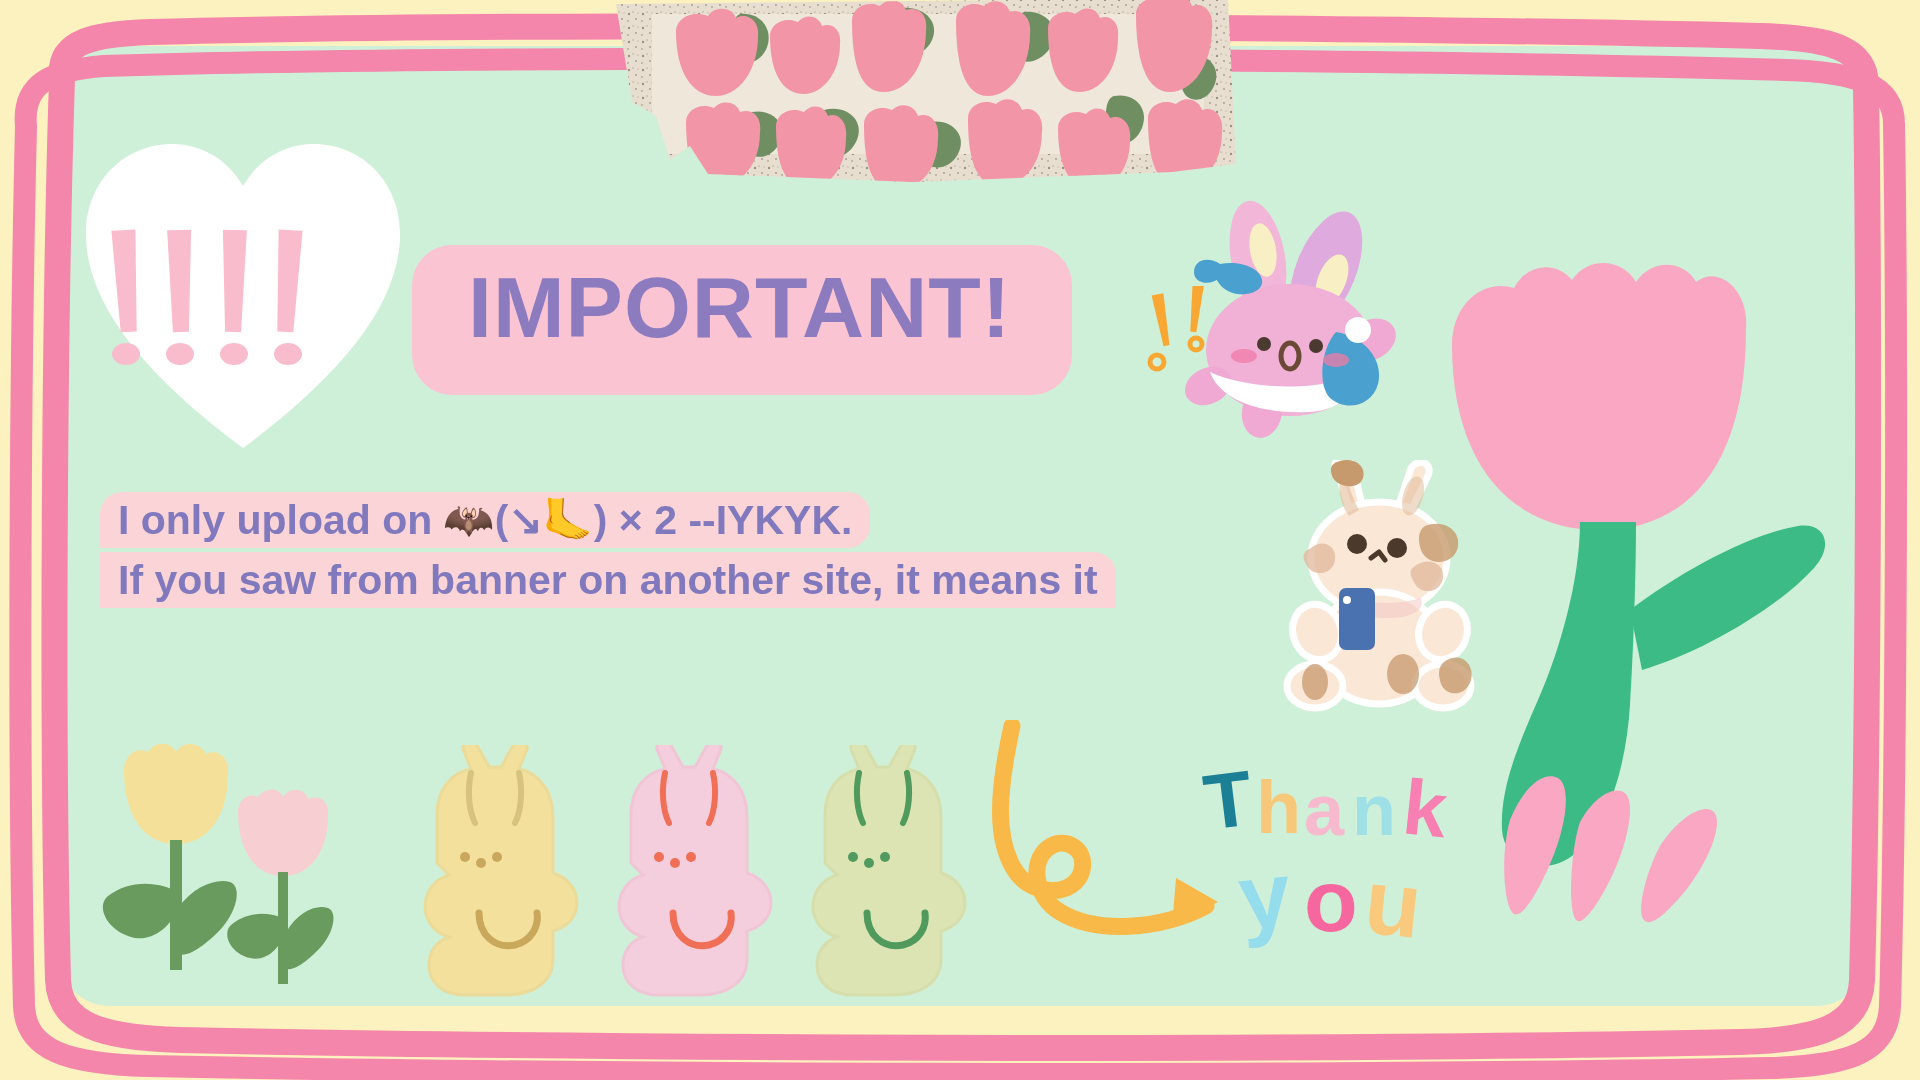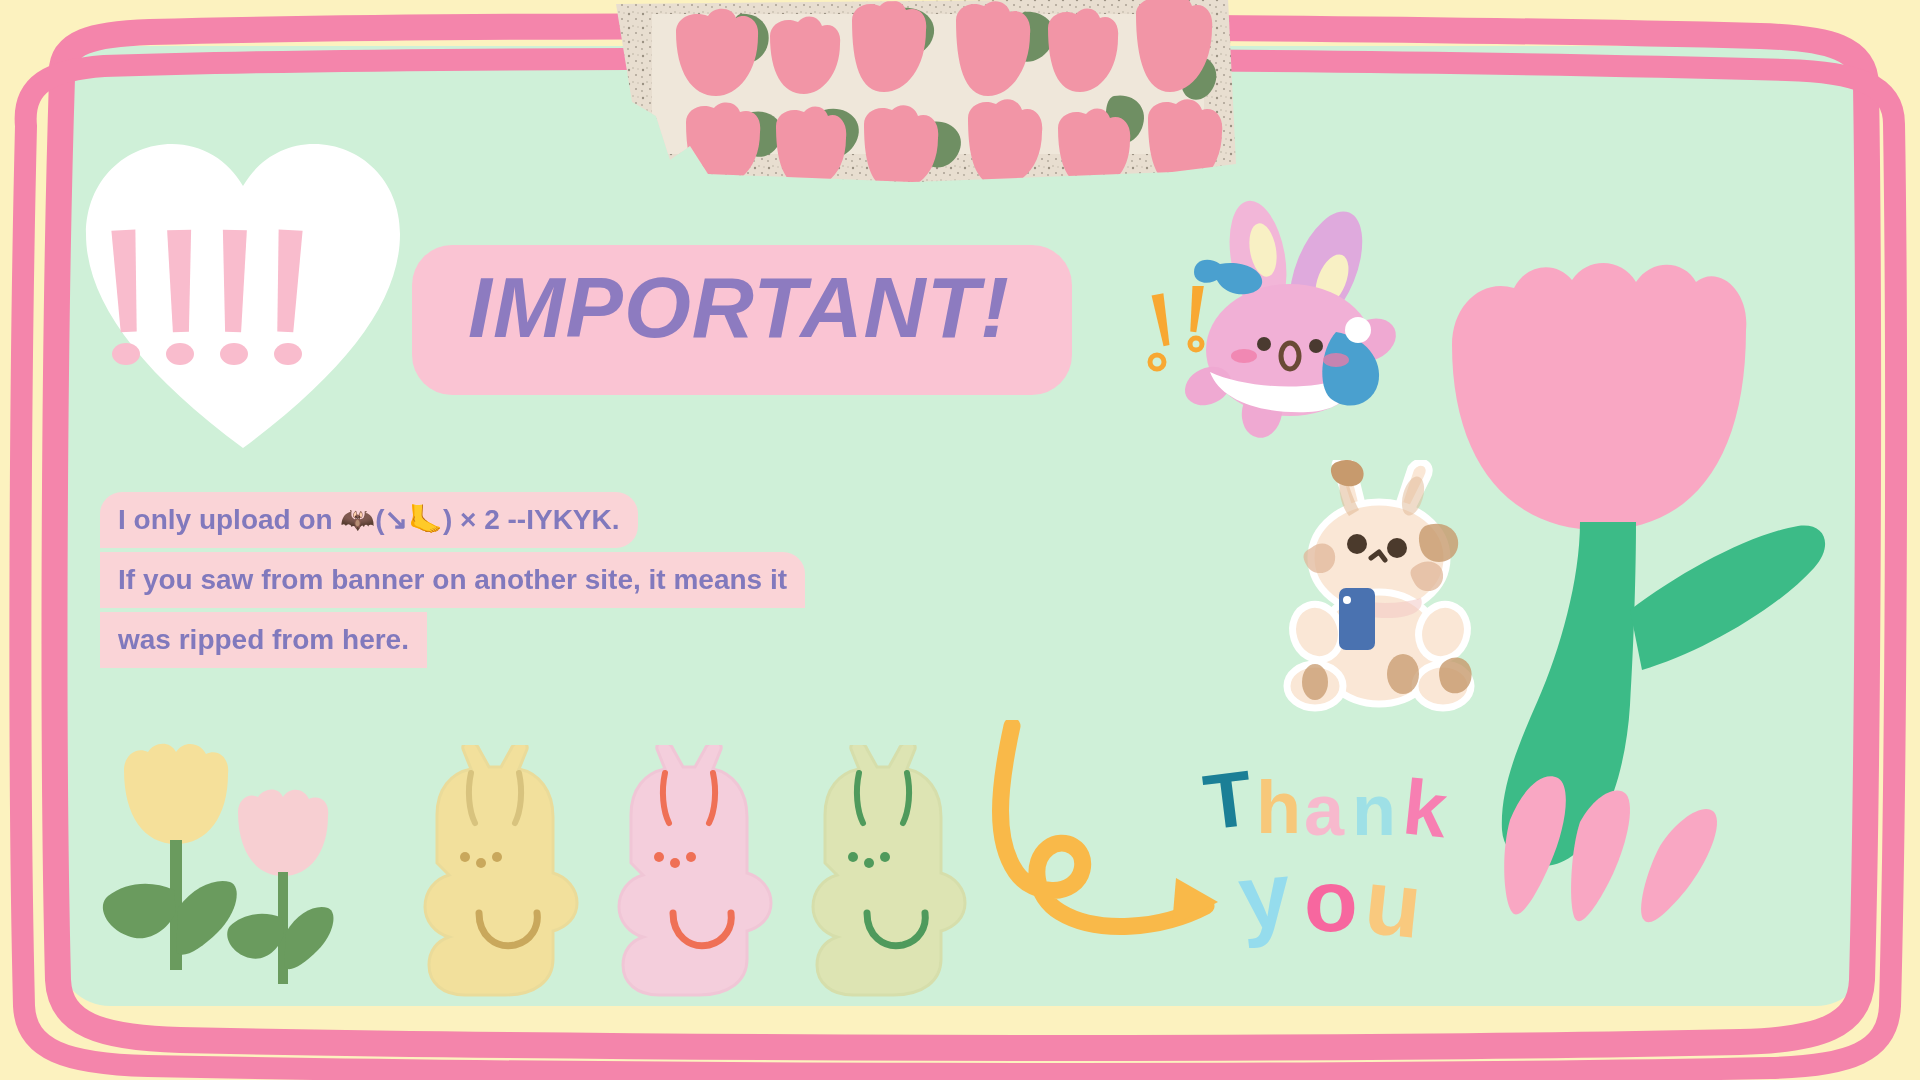--- a/index.html
+++ b/index.html
@@ -30,28 +30,27 @@
   
   .imp-band{
     position:absolute;left:412px;top:245px;width:660px;height:150px;
     background:#fac4d3;border-radius:40px;z-index:4;
   }
   .imp-text{
     position:absolute;left:470px;top:265px;z-index:6;
     font-size:86px;font-weight:bold;color:#8d7bc0;letter-spacing:1px;
     font-family:"Liberation Sans",sans-serif;line-height:110px;
     white-space:nowrap;
-    font-style:italic;
   }
 
   
   .body-block{position:absolute;left:100px;top:490px;z-index:5;}
   .bline{
     position:relative;display:block;
-    font-size:28px;font-weight:bold;color:#8179bd;
+    font-size:41px;font-weight:bold;color:#8179bd;
     line-height:60px;white-space:nowrap;
     padding:0 18px;width:max-content;
   }
   .bline span.hl{
     position:absolute;left:0;top:2px;bottom:2px;right:0;
     background:#fad4d7;z-index:-1;
   }
   .bline.r1 span.hl{border-radius:22px 22px 22px 0;}
   .bline.r2 span.hl{border-radius:0 22px 0 0;}
   .bline.r3 span.hl{border-radius:0 0 0 0;}
@@ -211,21 +210,20 @@
         <ellipse cx="40" cy="222" rx="13" ry="18" fill="#c79a6d" opacity=".75"></ellipse>
         <ellipse cx="128" cy="214" rx="16" ry="20" fill="#c79a6d" opacity=".75"></ellipse>
         <path d="M172 200 C186 192 200 204 196 220 C192 236 172 238 166 224 C162 212 164 204 172 200 Z" fill="#c79a6d" opacity=".8"></path>
       </svg>
 
       <div class="imp-band" style="left:354px;top:199px;"></div>
 
       <div class="body-block" style="left:42px;top:444px;">
         <div class="bline r1"><span class="hl"></span><em>I only upload on 🦇(↘🦶) × 2 --IYKYK.</em></div>
         <div class="bline r2"><span class="hl"></span><em>If you saw from banner on another site, it means it</em></div>
-        <div class="bline r3"><span class="hl"></span><em>was ripped from here.</em></div>
         <div class="bline r4"><span class="hl"></span></div>
       </div>
 
     </div>
   </div>
 
   <svg class="washi" viewBox="0 0 628 190">
     <defs>
       <pattern id="speck" width="14" height="14" patternUnits="userSpaceOnUse">
         <rect width="14" height="14" fill="#e8ded0"></rect>

